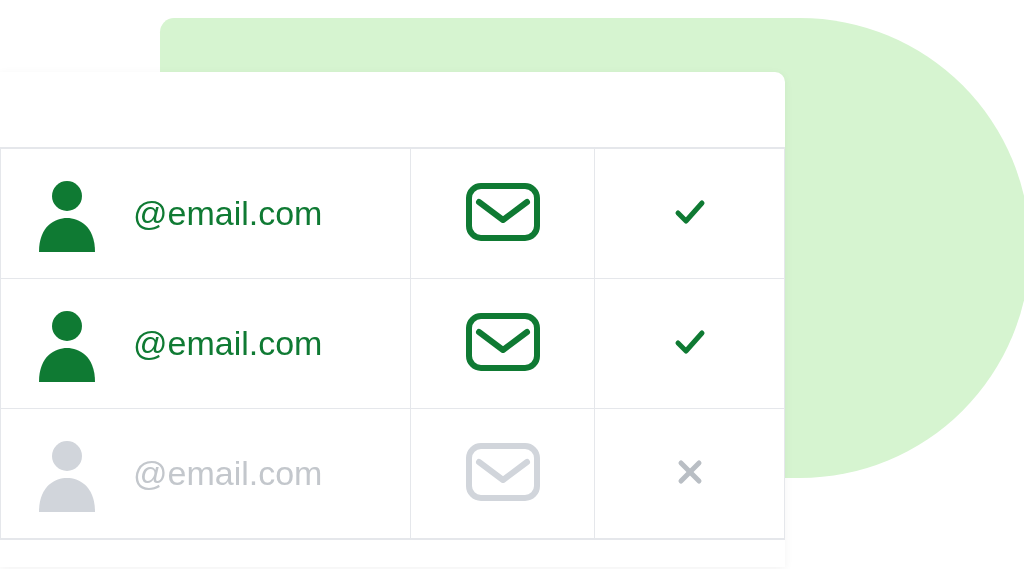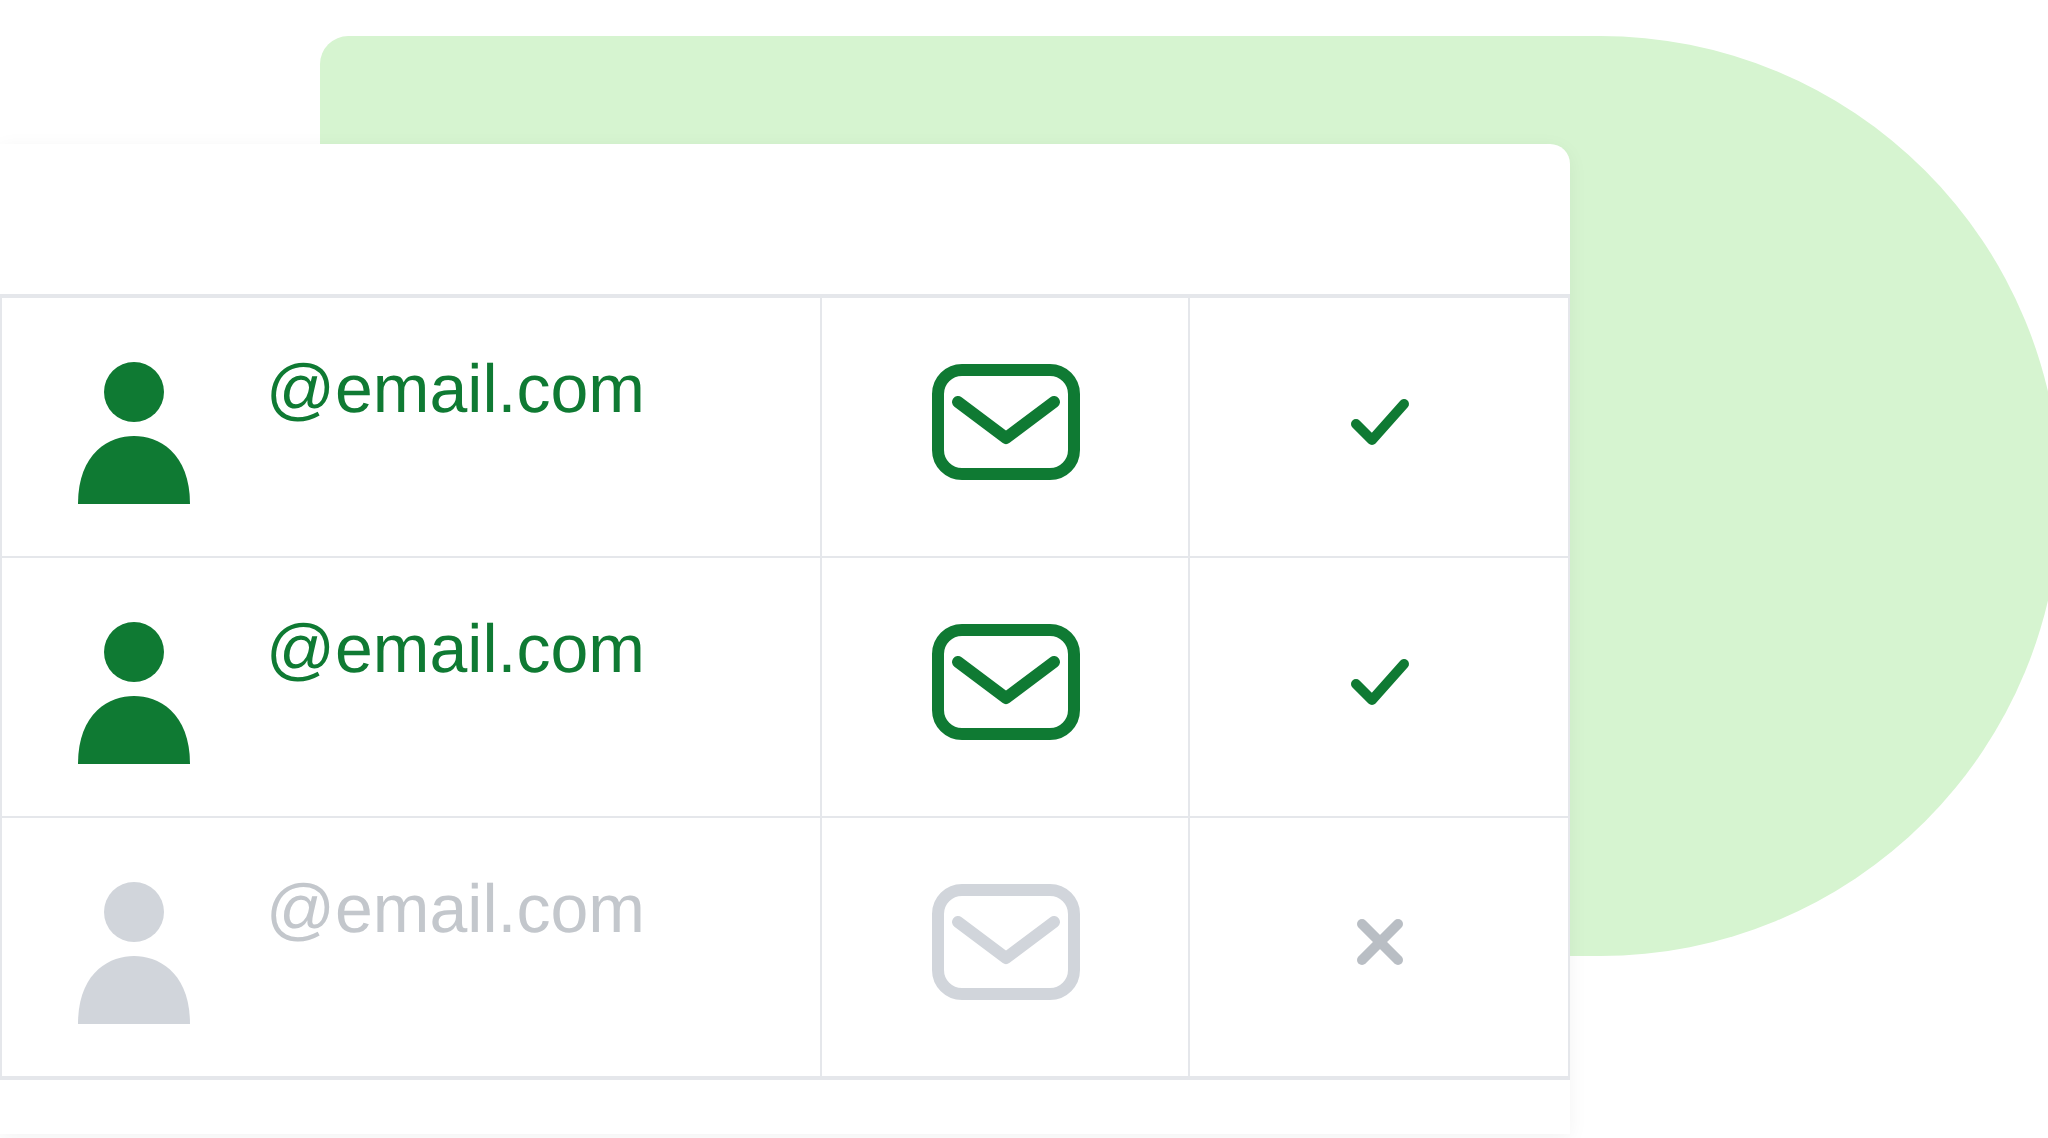--- a/index.html
+++ b/index.html
@@ -55,21 +55,21 @@
   .tbl td {
     border: 1px solid #e5e7eb;
     vertical-align: middle;
   }
   .tbl td.col-user  { width: 410px; }
   .tbl td.col-envelope{ width: 185px; text-align: center; }
   .tbl td.col-status  { width: 190px; text-align: center; }
 
   .user-cell {
     display: flex;
-    align-items: flex-start;
+    align-items: center;
     gap: 28px;
     padding-left: 28px;
   }
   .user-cell .email {
     font-size: 34px;
     font-weight: 500;
     color: #0f7a33;
   }
   .user-cell.disabled .email { color: #c3c7cc; }
 

